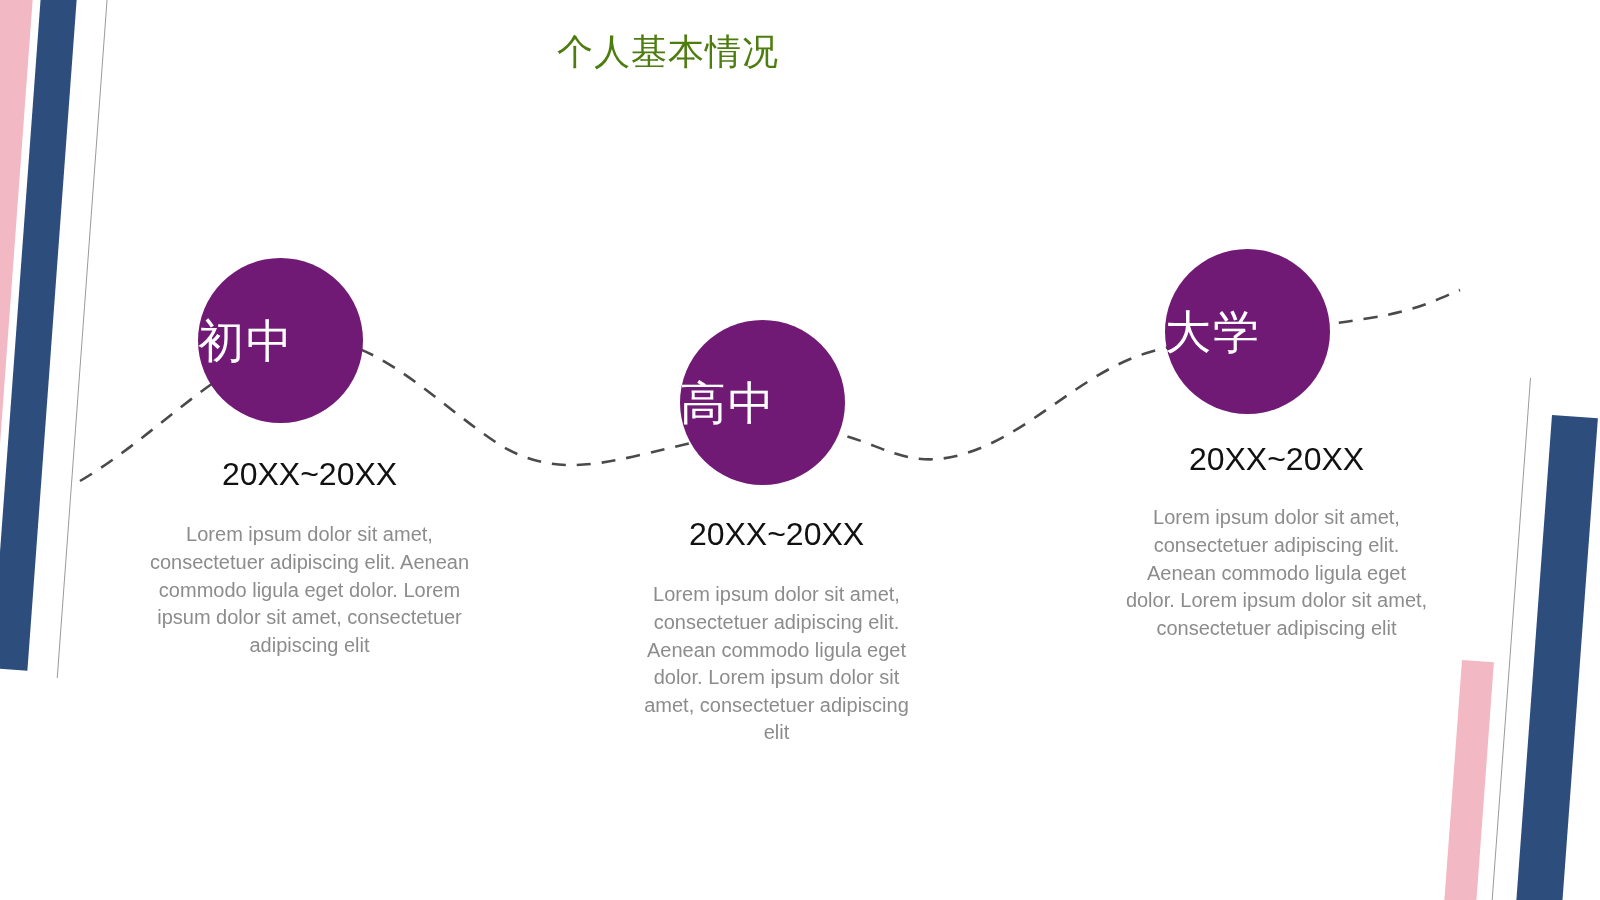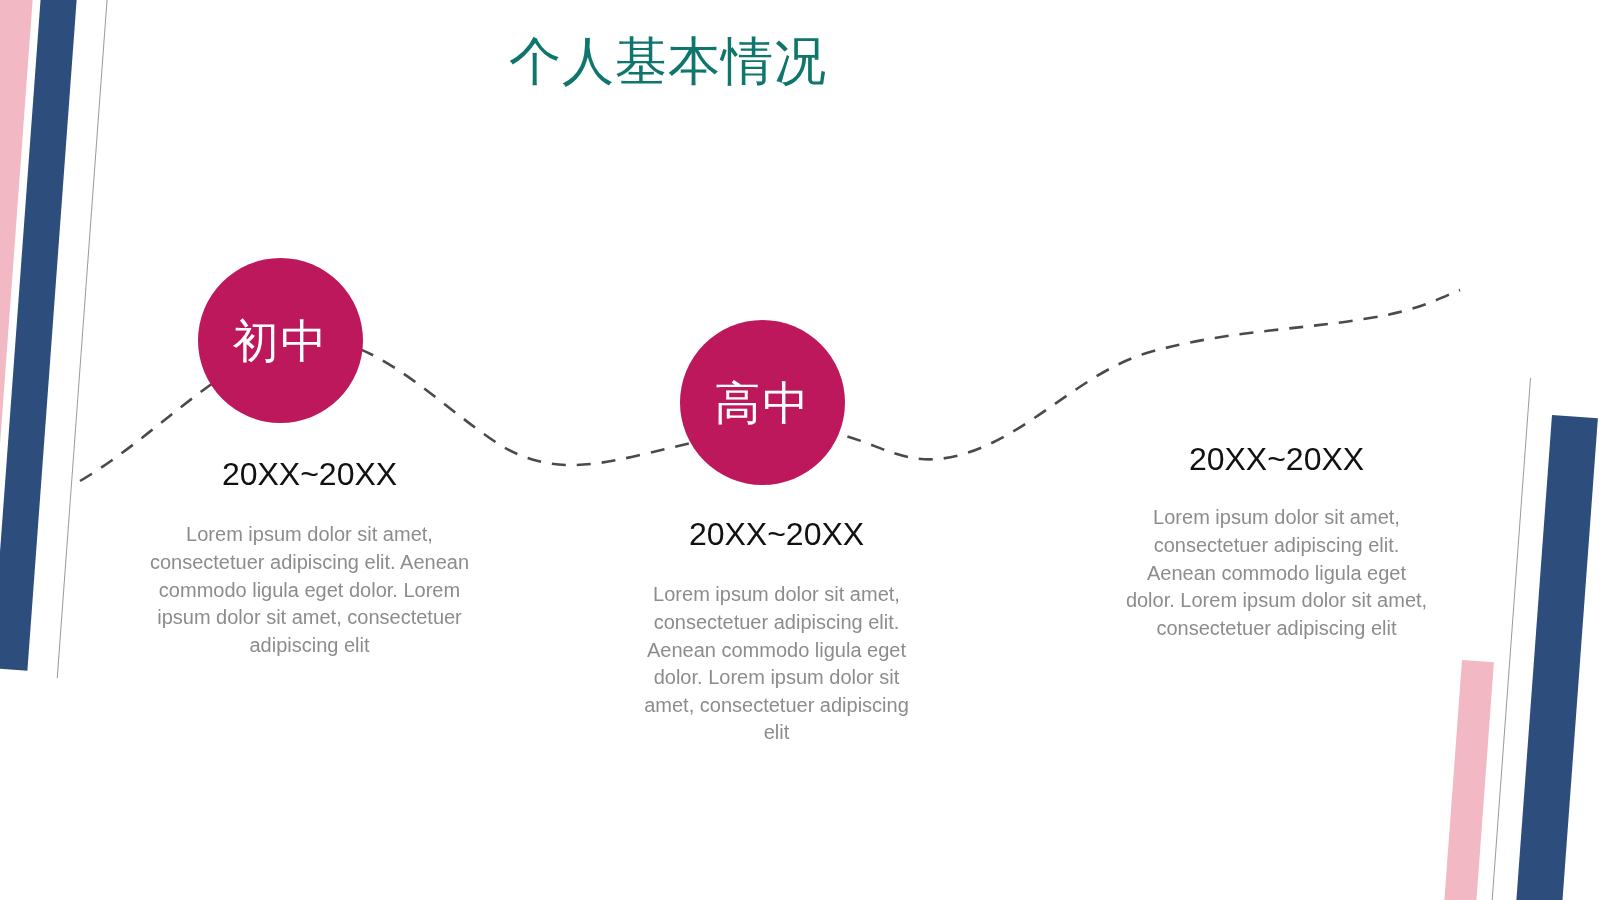--- a/index.html
+++ b/index.html
@@ -72,45 +72,45 @@
     transform: rotate(4.2deg);
   }
 
   
   .title {
     position: absolute;
     top: 30px;
     left: 0;
     width: 1336px;
     text-align: center;
-    font-size: 52px;
+    font-size: 36px;
     line-height: 1.2;
-    color: #0f766e;
+    color: #4d7c0f;
     font-weight: 400;
     letter-spacing: 1px;
   }
 
   
   .curve {
     position: absolute;
     left: 0;
     top: 0;
     width: 1600px;
     height: 900px;
     pointer-events: none;
   }
 
   
   .node {
     position: absolute;
     border-radius: 50%;
-    background: #be185d;
+    background: #701a75;
     display: flex;
     align-items: center;
-    justify-content: center;
+    justify-content: flex-start;
   }
   .node-label {
     color: #ffffff;
     font-size: 46px;
     letter-spacing: 2px;
     font-weight: 400;
     line-height: 1;
   }
 
   .node-1 { left: 198px; top: 258px; width: 165px; height: 165px; }
@@ -170,20 +170,23 @@
   </svg>
 
   <div class="node node-1">
     <span class="node-label">初中</span>
   </div>
 
   <div class="node node-2">
     <span class="node-label">高中</span>
   </div>
 
+  <div class="node node-3">
+    <span class="node-label">大学</span>
+  </div>
 
   <div class="block block-1">
     <div class="block-date">20XX~20XX</div>
     <div class="block-body">Lorem ipsum dolor sit amet, consectetuer adipiscing elit. Aenean commodo ligula eget dolor. Lorem ipsum dolor sit amet, consectetuer adipiscing elit</div>
   </div>
 
   <div class="block block-2">
     <div class="block-date">20XX~20XX</div>
     <div class="block-body">Lorem ipsum dolor sit amet, consectetuer adipiscing elit. Aenean commodo ligula eget dolor. Lorem ipsum dolor sit amet, consectetuer adipiscing elit</div>
   </div>

